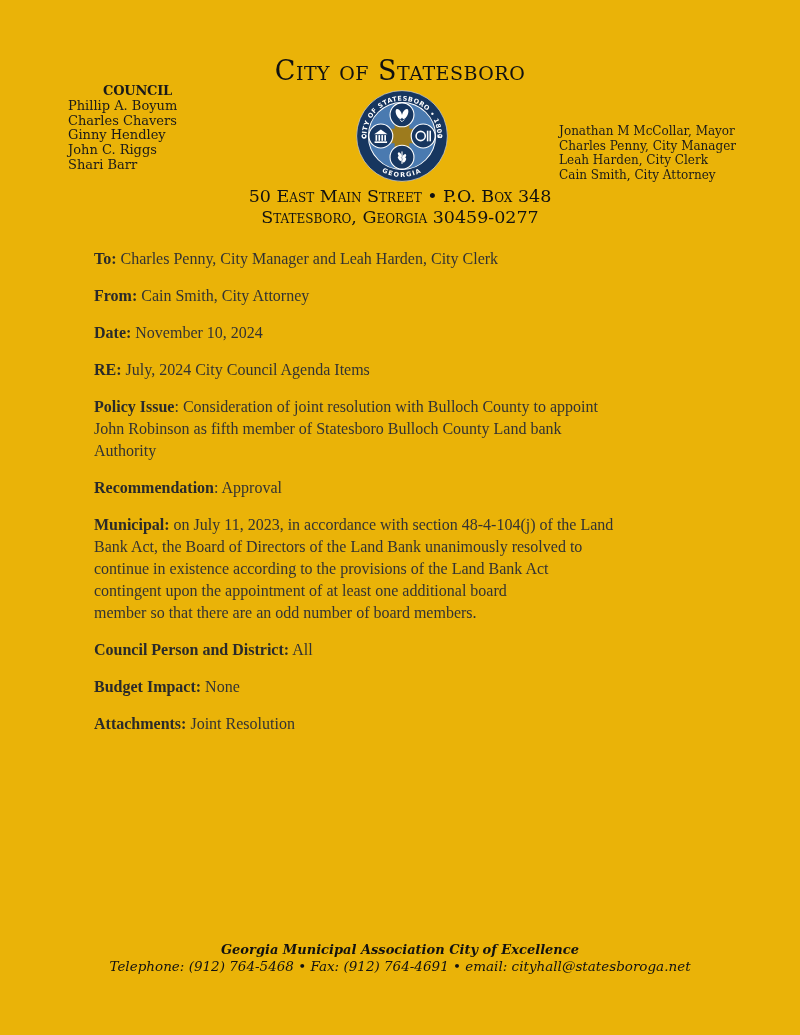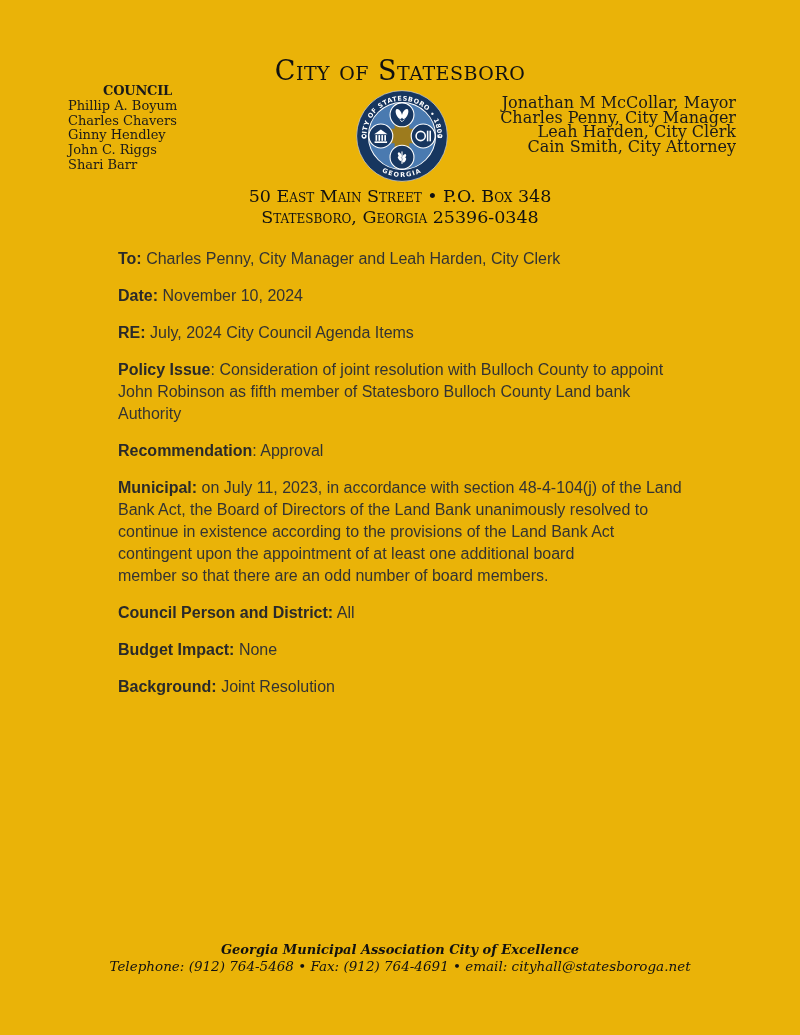--- a/index.html
+++ b/index.html
@@ -27,46 +27,45 @@
   }
   .council {
     position: absolute;
     top: 84px; left: 68px;
     font-size: 13px;
     line-height: 14.8px;
   }
   .council-heading { font-weight: bold; letter-spacing: -0.2px; margin-left: 35px; }
   .officials {
     position: absolute;
-    top: 96px; right: 64px;
-    font-size: 16px;
+    top: 124px; right: 64px;
+    font-size: 12px;
     line-height: 14.6px;
-    text-align: right;
+    text-align: left;
   }
   .seal-wrap { position: absolute; top: 90px; left: 356px; width: 92px; height: 92px; }
   .seal-wrap svg { width: 92px; height: 92px; display: block; }
   .address {
     position: absolute;
     top: 186px; left: 0;
     width: 100%;
     text-align: center;
     font-variant: small-caps;
     font-size: 17.5px;
     line-height: 21px;
     color: #111111;
   }
   .memo {
     position: absolute;
     top: 248px; left: 94px;
     width: 650px;
-    font-family: Liberation Sans, sans-serif;
+    font-family: Liberation Serif, serif;
     font-size: 16px;
     line-height: 22px;
     color: #333333;
-    margin-left: 24px;
   }
   .memo .row { margin: 0 0 15px 0; }
   .memo .lbl { font-weight: bold; color: #2a2a2a; }
   .memo .sep, .memo .val { white-space: pre-wrap; }
   .footer {
     position: absolute;
     top: 942px; left: 0;
     width: 100%;
     text-align: center;
     font-size: 13px;
@@ -152,39 +151,40 @@
 
   <div class="officials">
     <div>Jonathan M McCollar, Mayor</div>
     <div>Charles Penny, City Manager</div>
     <div>Leah Harden, City Clerk</div>
     <div>Cain Smith, City Attorney</div>
   </div>
 
   <div class="address">
     <div>50 East Main Street  •  P.O. Box 348</div>
-    <div>Statesboro, Georgia 25396-0348</div>
+    <div>Statesboro, Georgia 30459-0277</div>
   </div>
 
   <div class="memo">
     <p class="row"><span class="lbl">To:</span><span class="sep"> </span><span class="val">Charles Penny, City Manager and Leah Harden, City Clerk</span></p>
+    <p class="row"><span class="lbl">From:</span><span class="sep"> </span><span class="val">Cain Smith, City Attorney</span></p>
     <p class="row"><span class="lbl">Date:</span><span class="sep"> </span><span class="val">November 10, 2024</span></p>
     <p class="row"><span class="lbl">RE:</span><span class="sep"> </span><span class="val">July, 2024 City Council Agenda Items</span></p>
     <p class="row"><span class="lbl">Policy Issue</span><span class="sep">: </span><span class="val">Consideration of joint resolution with Bulloch County to appoint
 John Robinson as fifth member of Statesboro Bulloch County Land bank
 Authority</span></p>
     <p class="row"><span class="lbl">Recommendation</span><span class="sep">: </span><span class="val">Approval</span></p>
     <p class="row"><span class="lbl">Municipal:</span><span class="sep"> </span><span class="val">on July 11, 2023, in accordance with section 48-4-104(j) of the Land
 Bank Act, the Board of Directors of the Land Bank unanimously resolved to
 continue in existence according to the provisions of the Land Bank Act
 contingent upon the appointment of at least one additional board
 member so that there are an odd number of board members.</span></p>
     <p class="row"><span class="lbl">Council Person and District:</span><span class="sep"> </span><span class="val">All</span></p>
     <p class="row"><span class="lbl">Budget Impact:</span><span class="sep"> </span><span class="val">None</span></p>
-    <p class="row"><span class="lbl">Background:</span><span class="sep"> </span><span class="val">Joint Resolution</span></p>
+    <p class="row"><span class="lbl">Attachments:</span><span class="sep"> </span><span class="val">Joint Resolution</span></p>
   </div>
 
   <div class="footer">
     <div class="footer-line1">Georgia Municipal Association City of Excellence</div>
     <div class="footer-line2">Telephone:  (912) 764-5468 • Fax: (912) 764-4691 • email: cityhall@statesboroga.net</div>
   </div>
 
 </div>
 
 </body></html>

